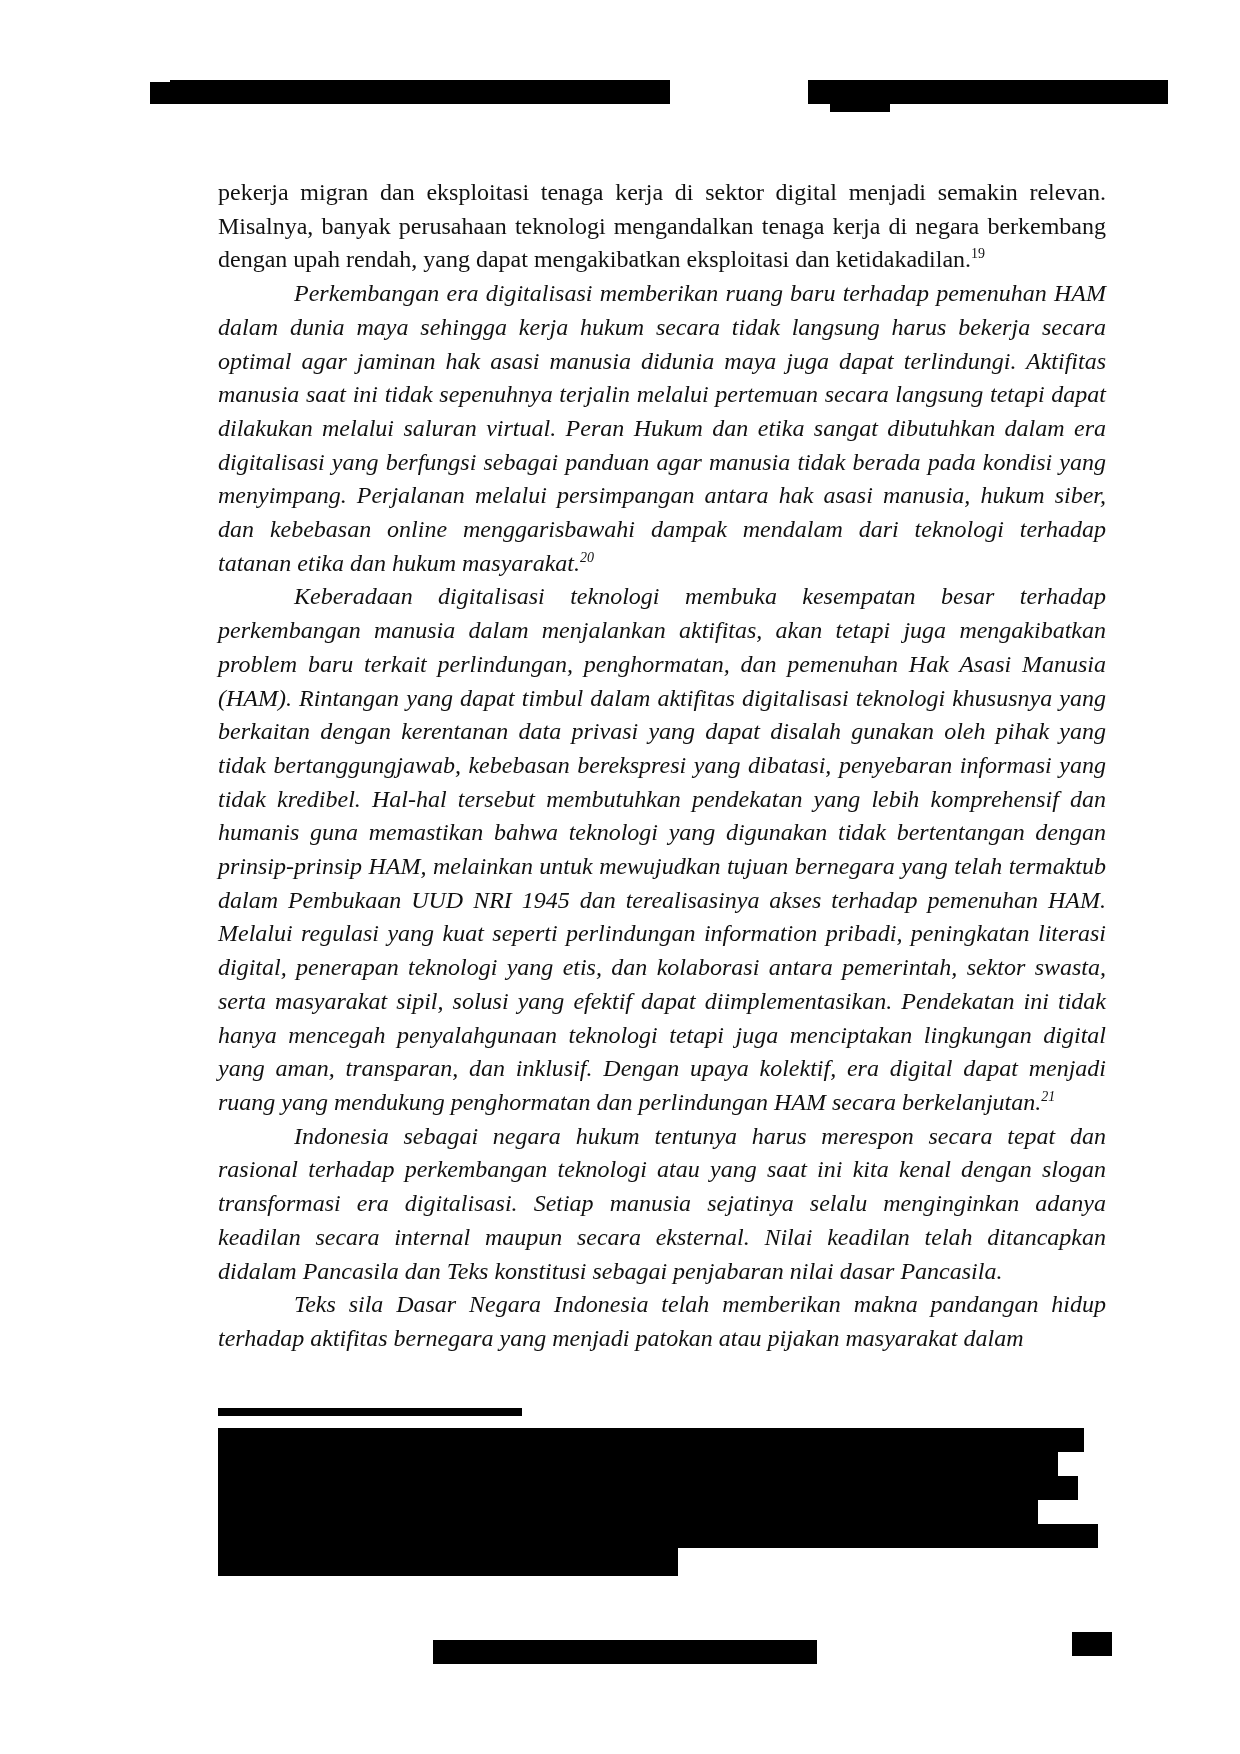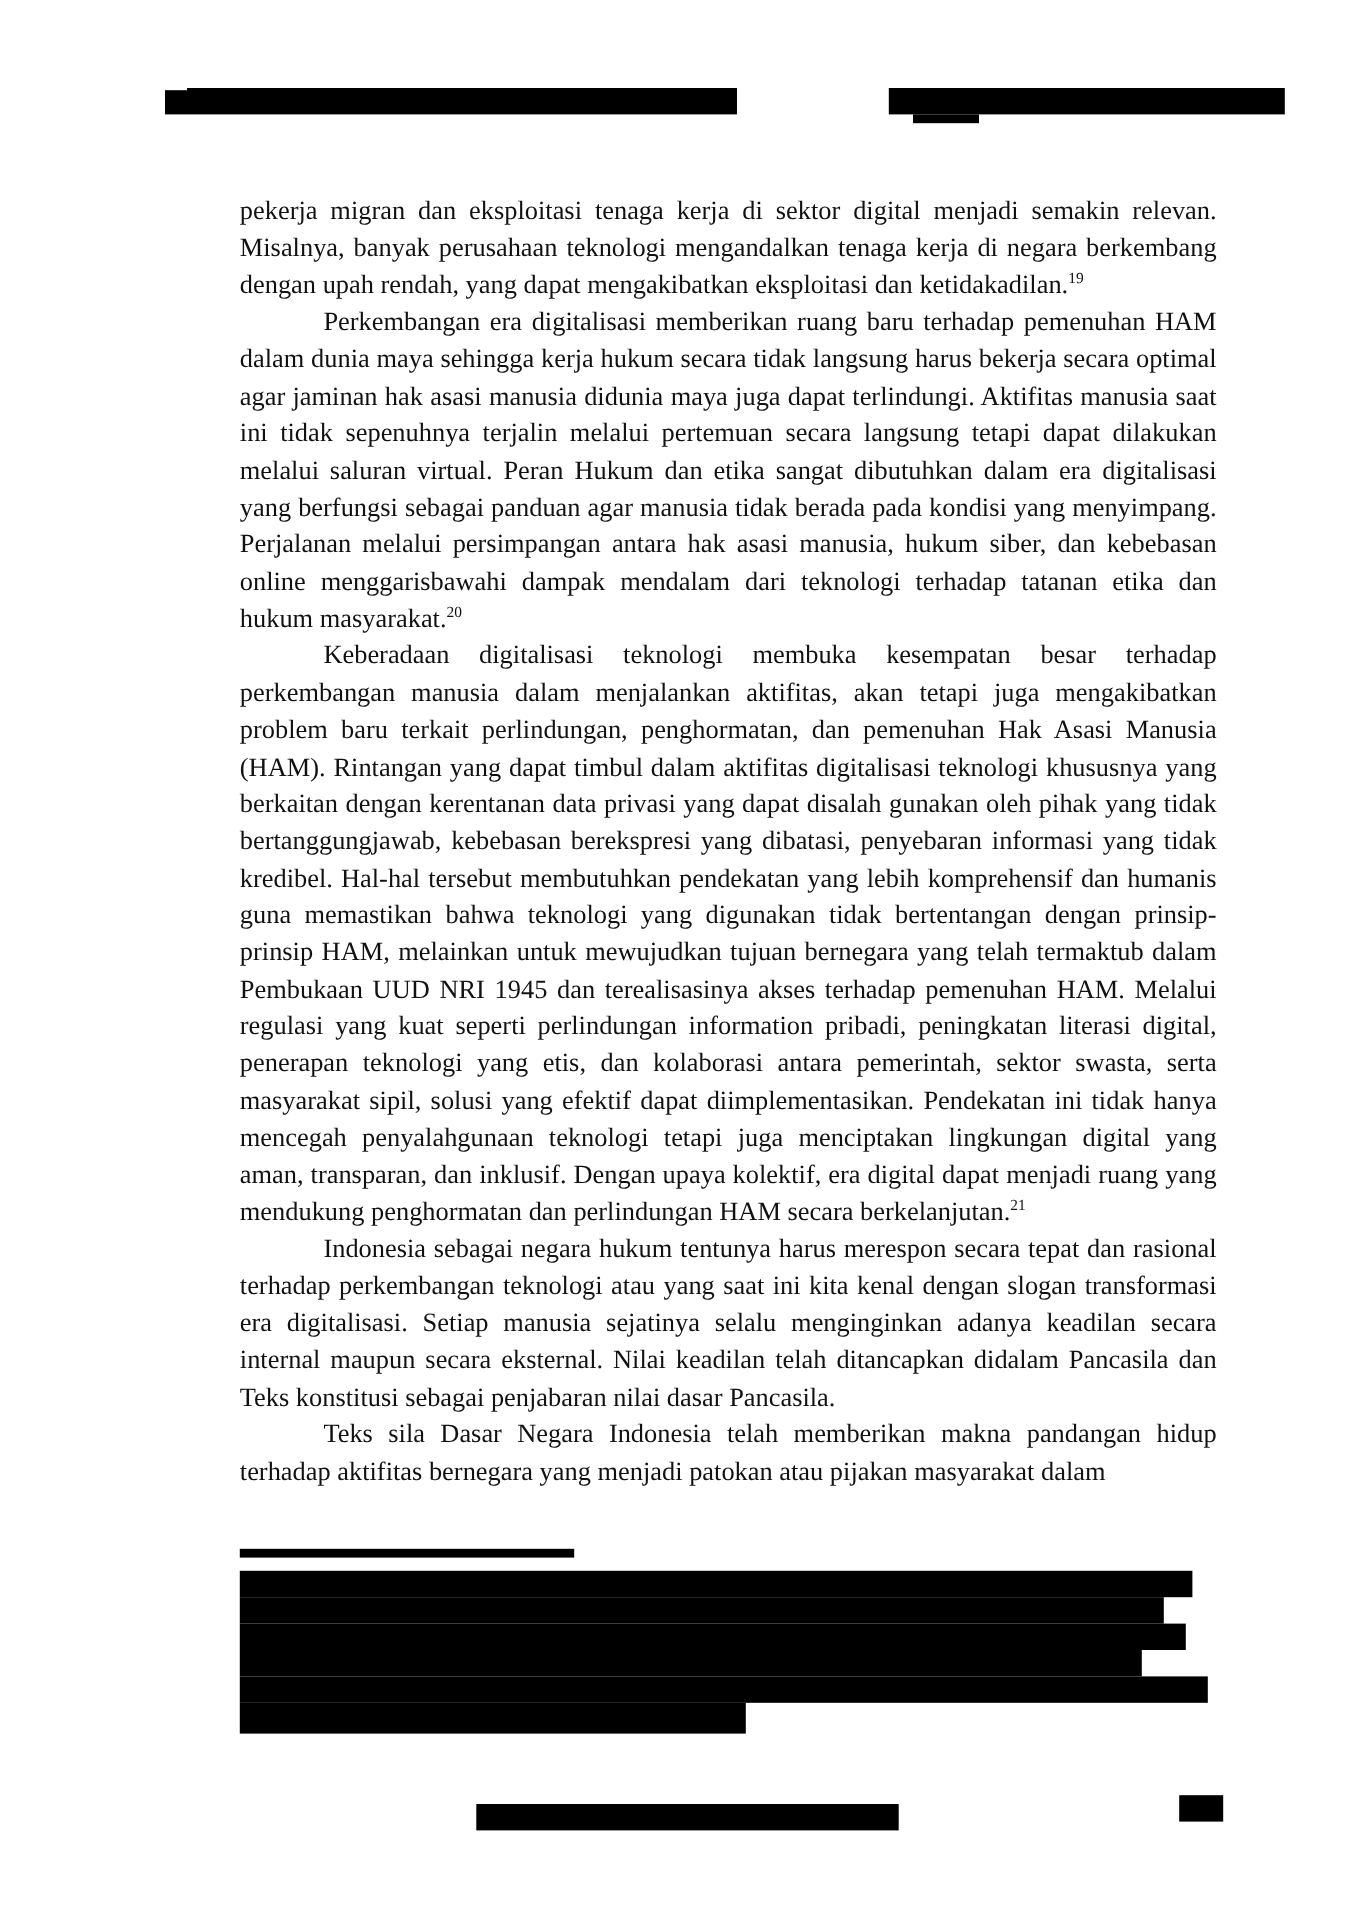--- a/index.html
+++ b/index.html
@@ -14,21 +14,21 @@
   .header-right { left:768px; top:80px; width:360px; height:24px; }
   .header-right-tail { left:790px; top:104px; width:60px; height:8px; }
 
   .body-text {
     position:absolute; left:178px; top:176px; width:888px;
     font-family:"Liberation Serif", serif;
     font-size:24px; line-height:33.7px; color:#111;
     text-align:justify;
   }
   .body-text p { margin:0; }
-  .body-text p.indent { text-indent:76px; }
+  .body-text p.indent { text-indent:76px;font-style:italic; }
   .body-text sup { font-size:14px; line-height:0; vertical-align:super; }
 
   .fn-rule { left:178px; top:1408px; width:304px; height:8px; }
   .fn-line { position:absolute; background:#000; }
 
   .footer-center { left:393px; top:1640px; width:384px; height:24px; }
   .footer-page { left:1032px; top:1632px; width:40px; height:24px; }
 </style>
 </head>
 <body>

